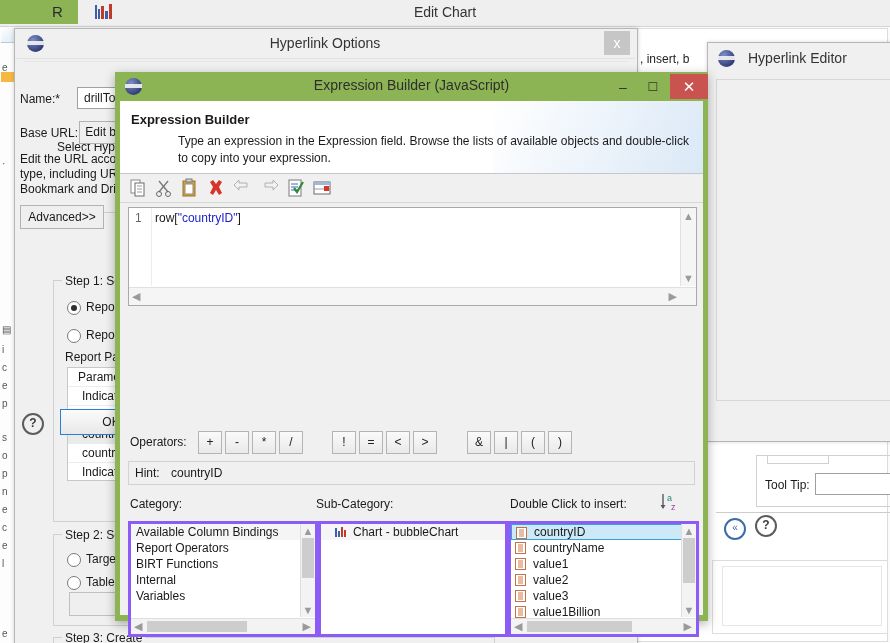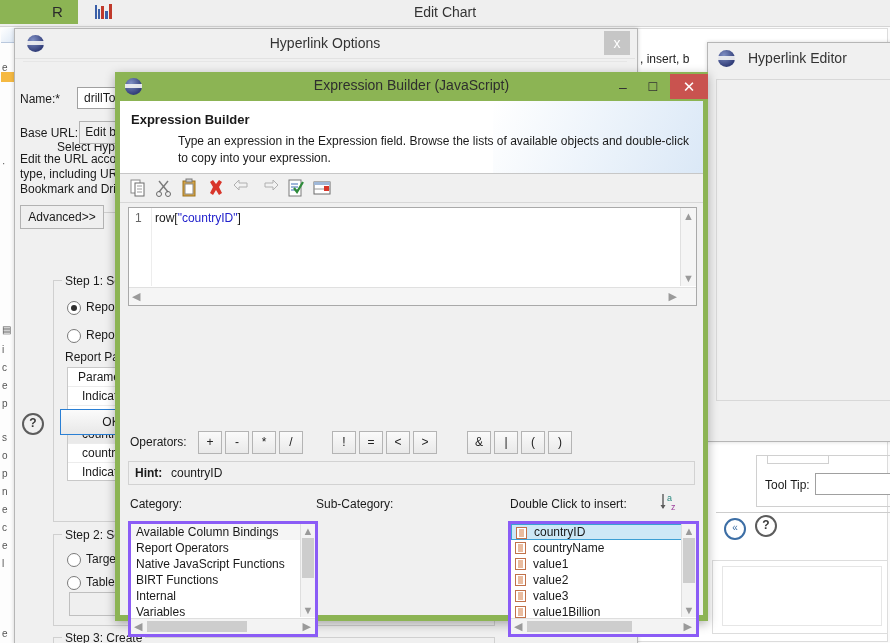--- a/index.html
+++ b/index.html
@@ -125,21 +125,21 @@
   .js-str{color:#2222cc;}
   #eb-vscroll{position:absolute;right:0;top:0;width:15px;height:78px;background:#f5f5f5;border-left:1px solid #e0e0e0;}
   #eb-hscroll{position:absolute;left:0;bottom:0;width:567px;height:17px;background:#f5f5f5;border-top:1px solid #e0e0e0;}
   .sb-arrow{position:absolute;color:#9a9a9a;font-size:11px;text-align:center;}
 
   #eb-operators-label{left:10px;top:334px;font-size:12px;}
   .opbtn{position:absolute;top:330px;width:22px;height:21px;background:linear-gradient(#fafafa,#e9e9e9);
     border:1px solid #b4b4b4;text-align:center;line-height:21px;font-size:12px;color:#222;}
 
   #eb-hint{left:8px;top:360px;width:565px;height:22px;background:#f0f0f0;border:1px solid #d2d2d2;}
-  #eb-hint-label{left:6px;top:4px;font-size:12px;font-weight:bold;}
+  #eb-hint-label{left:6px;top:4px;font-size:12px;font-weight:normal;}
   #eb-hint-value{left:42px;top:4px;font-size:12px;}
 
   #eb-cat-label{left:10px;top:396px;font-size:12px;}
   #eb-sub-label{left:196px;top:396px;font-size:12px;}
   #eb-ins-label{left:390px;top:396px;font-size:12px;}
   #eb-sort-icon{left:540px;top:391px;width:22px;height:20px;}
 
   .listbox{position:absolute;top:420px;background:#fff;border:3px solid #8b5cf6;overflow:hidden;}
   #eb-list-category{left:8px;width:184px;height:110px;}
   #eb-list-subcategory{left:198px;width:184px;height:110px;}
@@ -393,36 +393,46 @@
     <svg class="abs" id="eb-sort-icon" viewBox="0 0 22 20">
       <line x1="3" y1="2" x2="3" y2="16" stroke="#5a5a5a" stroke-width="1.4"></line>
       <path d="M0.5 13 L3 17 L5.5 13 Z" fill="#5a5a5a"></path>
       <text x="7" y="9" font-size="9" font-family="Liberation Sans, sans-serif" fill="#2d8a80">a</text>
       <text x="11" y="18" font-size="9" font-family="Liberation Sans, sans-serif" fill="#9b3c9b">z</text>
     </svg>
 
     <div class="abs listbox" id="eb-list-category">
       <div class="li first">Available Column Bindings</div>
       <div class="li">Report Operators</div>
-      <div class="li">Native JavaScript Functions</div>
       <div class="li">BIRT Functions</div>
       <div class="li">Internal</div>
       <div class="li">Variables</div>
       <div class="vsb">
         <span class="sb-arrow" style="left:0;top:1px;width:14px;">▲</span>
         <span class="thumb" style="top:14px;height:40px;"></span>
         <span class="sb-arrow" style="left:0;bottom:1px;width:14px;">▼</span>
       </div>
       <div class="hsb">
         <span class="sb-arrow" style="left:3px;top:1px;">◀</span>
         <span class="thumb" style="left:16px;width:100px;"></span>
         <span class="sb-arrow" style="right:4px;top:1px;">▶</span>
       </div>
     </div>
 
+    <div class="abs listbox" id="eb-list-subcategory">
+      <div class="li first has-icon" style="padding-left:32px;">
+        <svg class="bind-icon" style="left:14px;top:2px;" width="13" height="12" viewBox="0 0 13 12">
+          <rect x="0" y="2" width="2" height="9" fill="#3b5fa8"></rect>
+          <rect x="3" y="5" width="2" height="6" fill="#3b5fa8"></rect>
+          <rect x="6" y="1" width="2" height="10" fill="#c0392b"></rect>
+          <rect x="9" y="4" width="2" height="7" fill="#c0392b"></rect>
+        </svg>
+        <span>Chart - bubbleChart</span>
+      </div>
+    </div>
 
     <div class="abs listbox" id="eb-list-insert">
       <div class="li sel has-icon">
         <svg class="bind-icon" width="11" height="12" viewBox="0 0 11 12">
           <rect x="0.5" y="0.5" width="10" height="11" fill="#fff" stroke="#c0714a"></rect>
           <g stroke="#d4783f">
               <line x1="3" y1="3" x2="8" y2="3"></line>
               <line x1="3" y1="5" x2="8" y2="5"></line>
               <line x1="3" y1="7" x2="8" y2="7"></line>
               <line x1="3" y1="9" x2="8" y2="9"></line>

